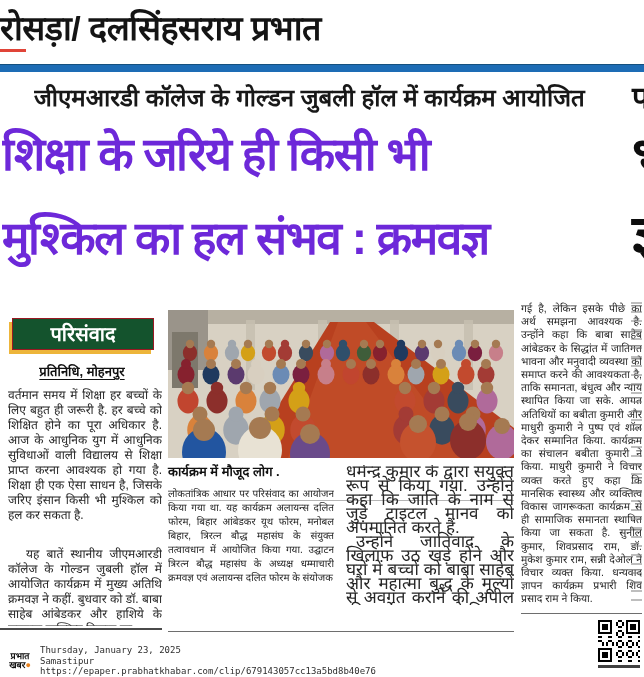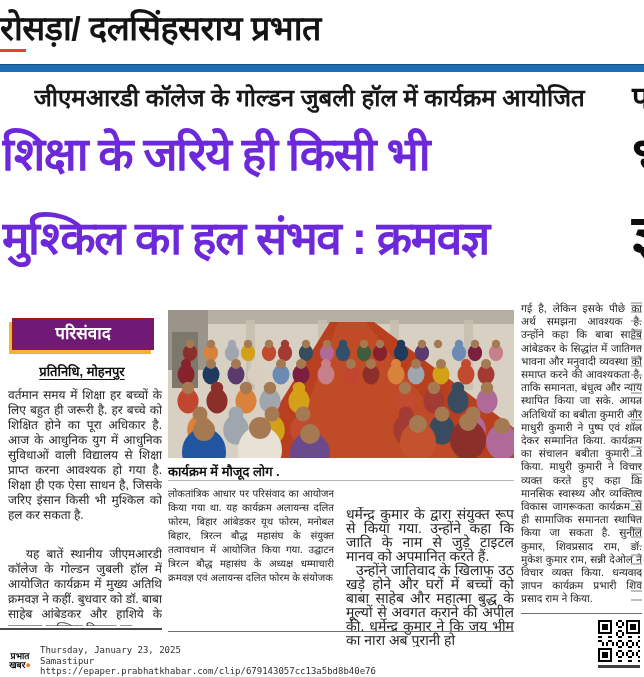--- a/index.html
+++ b/index.html
@@ -7,34 +7,34 @@
         font-family:"Liberation Sans","DejaVu Sans",sans-serif;color:#1c1c1c;}
   .masthead{position:absolute;top:4px;left:0;width:632px;text-align:left;
         font-size:34px;font-weight:800;letter-spacing:-.5px;color:#141414;white-space:nowrap;}
   .red-tick{position:absolute;left:0;top:49px;width:26px;height:3px;background:#e04438;}
   .blue-rule{position:absolute;top:64px;left:0;width:644px;height:7px;background:#1d6cb5;border-top:1px solid #14507f;}
   .kicker{position:absolute;top:80px;left:4px;width:628px;font-size:24px;font-weight:800;
         white-space:nowrap;overflow:hidden;color:#181818;margin-left:30px;}
   .headline{position:absolute;top:112px;left:2px;width:634px;font-weight:800;color:#6d28d9;
         font-size:46px;line-height:84px;letter-spacing:-1.5px;}
   .headline div{white-space:nowrap;overflow:hidden;}
-  .section-label{position:absolute;top:318px;left:12px;width:140px;height:30px;background:#701a75;
-        border:1px solid #991822;box-shadow:-3px 4px 0 #edb53a;color:#fff;font-size:17px;
+  .section-label{position:absolute;top:318px;left:12px;width:140px;height:30px;background:#14532d;
+        border:1px solid #991822;box-shadow:-3px 4px 0 #edb53a;color:#fff;font-size:20px;
         font-weight:700;text-align:center;line-height:30px;}
   .byline{position:absolute;top:362px;left:10px;width:144px;text-align:center;font-size:13px;
         font-weight:700;text-decoration:underline;text-underline-offset:3px;color:#111;}
   .bodycol{position:absolute;overflow:hidden;text-align:justify;color:#262626;}
   .bodycol p{margin:0;}
   .col1{top:388px;left:8px;width:154px;height:238px;font-size:12px;line-height:15px;}
   .col1 p.ind{text-indent:18px;margin-top:24px;}
   .photo-wrap{position:absolute;top:310px;left:168px;width:346px;height:148px;background:#d6cfc2;overflow:hidden;}
   .caption{position:absolute;top:462px;left:168px;width:346px;font-size:13px;font-weight:600;color:#111;
-        padding-bottom:0;border-bottom:1px solid #b5b5b5;}
+        padding-bottom:20px;border-bottom:1px solid #b5b5b5;}
   .col2{top:487px;left:168px;width:166px;height:140px;font-size:10px;line-height:14px;}
-  .col3{top:507px;left:346px;width:168px;height:140px;font-size:14px;line-height:14px;}
+  .col3{top:465px;left:346px;width:168px;height:140px;font-size:17px;line-height:14px;}
   .col3 p.ind{text-indent:10px;}
   .col4{top:302px;left:521px;width:121px;height:308px;font-size:10.5px;line-height:13.2px;}
   .rule{position:absolute;background:#6e6e6e;height:1px;}
   .rule-col1{top:628px;left:0;width:162px;height:2px;background:#4a4a4a;}
   .rule-mid{top:631px;left:168px;width:346px;}
   .rule-col4{top:613px;left:521px;width:121px;}
   .edge-strip{position:absolute;top:74px;right:0;width:13px;height:540px;overflow:hidden;}
   .edge-strip .f1{position:absolute;top:2px;left:1px;font-size:30px;font-weight:800;color:#111;}
   .edge-strip .f2{position:absolute;top:42px;left:1px;font-size:58px;font-weight:800;color:#0d0d0d;}
   .edge-strip .f3{position:absolute;top:120px;left:1px;font-size:58px;font-weight:800;color:#0d0d0d;}

